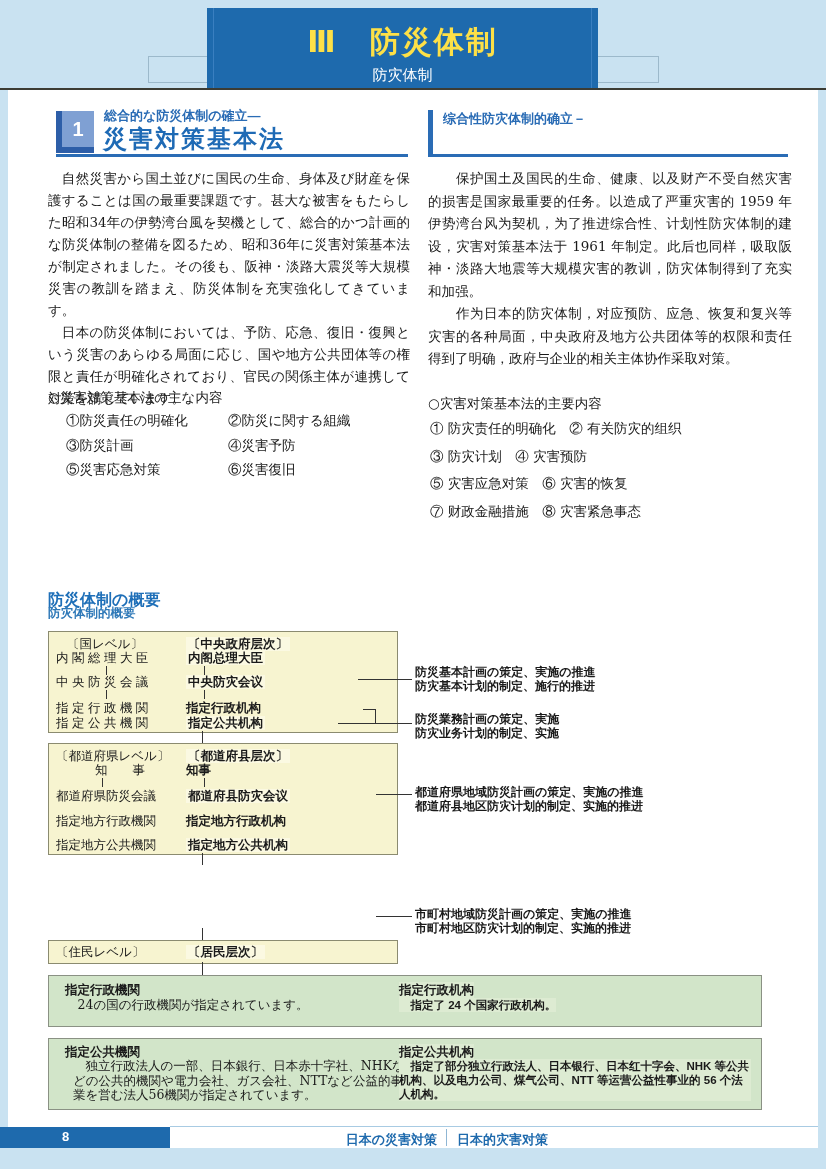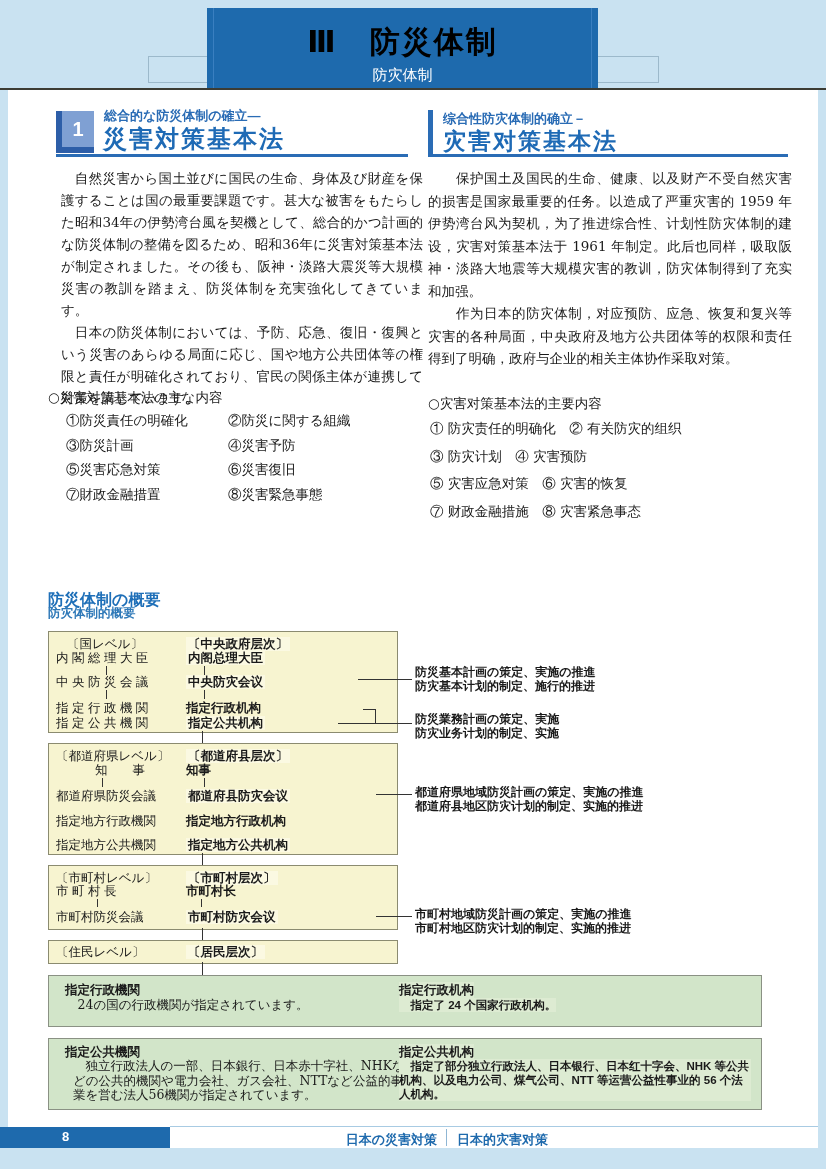--- a/index.html
+++ b/index.html
@@ -6,21 +6,21 @@
   .page {
     position:relative; width:826px; height:1169px; margin:0 auto;
     background:#c9e2f1; overflow:hidden;
     font-family:"Liberation Sans","DejaVu Sans",sans-serif;
     color:#1a1a1a;
   }
 
   
   .hdr-box { position:absolute; left:207px; top:8px; width:391px; height:80px; background:#1e6aad; }
   .hdr-vline { position:absolute; top:0; width:1px; height:100%; background:#3a7fc0; }
-  .hdr-title { position:absolute; left:0; top:14px; width:100%; text-align:center; color:#000000; font-size:30px; font-weight:bold; letter-spacing:2px; }
+  .hdr-title { position:absolute; left:0; top:14px; width:100%; text-align:center; color:#fde047; font-size:30px; font-weight:bold; letter-spacing:2px; }
   .hdr-sub { position:absolute; left:0; top:58px; width:100%; text-align:center; color:#fff; font-size:15px; }
   .wing { position:absolute; top:56px; height:25px; border:1px solid #9cb9cb; }
   .top-rule { position:absolute; left:0; top:88px; width:826px; height:2px; background:#3c3c34; }
   .panel { position:absolute; left:8px; top:90px; width:810px; height:1058px; background:#ffffff; }
 
   
   .badge { position:absolute; left:56px; top:111px; width:32px; height:36px; background:#7fa0d3;
            border-left:6px solid #2d5ea8; border-bottom:6px solid #2d5ea8;
            color:#fff; font-size:20px; font-weight:bold; text-align:center; line-height:36px; }
   .kicker { position:absolute; font-size:13px; font-weight:bold; color:#2a6cb5; }
@@ -81,33 +81,31 @@
 
   <div class="panel"></div>
 
   <div class="badge">1</div>
   <div class="kicker" style="left:104px;top:107px;">総合的な防災体制の確立—</div>
   <div class="sec-title" style="left:103px;top:123px;">災害対策基本法</div>
   <div class="sec-rule" style="left:56px;top:154px;width:352px;"></div>
 
   <div class="cn-bar"></div>
   <div class="kicker" style="left:443px;top:110px;">综合性防灾体制的确立－</div>
-  <div class="sec-title" style="left:443px;top:126px;font-size:23px;">灾害对策基本法</div>
   <div class="sec-rule" style="left:428px;top:154px;width:360px;"></div>
 
-  <div class="para" style="left:48px;top:167px;width:362px;margin-left:13px;">
+  <div class="para" style="left:48px;top:167px;width:362px;">
     <p>　自然災害から国土並びに国民の生命、身体及び財産を保護することは国の最重要課題です。甚大な被害をもたらした昭和34年の伊勢湾台風を契機として、総合的かつ計画的な防災体制の整備を図るため、昭和36年に災害対策基本法が制定されました。その後も、阪神・淡路大震災等大規模災害の教訓を踏まえ、防災体制を充実強化してきています。</p>
     <p>　日本の防災体制においては、予防、応急、復旧・復興という災害のあらゆる局面に応じ、国や地方公共団体等の権限と責任が明確化されており、官民の関係主体が連携して対策を講じています。</p>
   </div>
   <div class="list-title" style="left:48px;top:389px;">○災害対策基本法の主な内容</div>
   <div class="jp-list" style="left:66px;top:408px;">
     <div><span class="c1">①防災責任の明確化</span><span>②防災に関する組織</span></div>
     <div><span class="c1">③防災計画</span><span>④災害予防</span></div>
     <div><span class="c1">⑤災害応急対策</span><span>⑥災害復旧</span></div>
-    <div><span class="c1">⑦財政金融措置</span><span>⑧災害緊急事態</span></div>
   </div>
 
   <div class="para" style="left:428px;top:167px;width:364px;line-height:22.5px;">
     <p>　　保护国土及国民的生命、健康、以及财产不受自然灾害的损害是国家最重要的任务。以造成了严重灾害的 1959 年伊势湾台风为契机，为了推进综合性、计划性防灾体制的建设，灾害对策基本法于 1961 年制定。此后也同样，吸取阪神・淡路大地震等大规模灾害的教训，防灾体制得到了充实和加强。</p>
     <p>　　作为日本的防灾体制，对应预防、应急、恢复和复兴等灾害的各种局面，中央政府及地方公共团体等的权限和责任得到了明确，政府与企业的相关主体协作采取对策。</p>
   </div>
   <div class="list-title" style="left:428px;top:395px;">○灾害对策基本法的主要内容</div>
   <div class="cn-list" style="left:430px;top:415px;">
     <div>① 防灾责任的明确化　② 有关防灾的组织</div>
     <div>③ 防灾计划　④ 灾害预防</div>
@@ -163,36 +161,20 @@
     <div class="yrow" style="top:70px;">
       <span class="yjp">指定地方行政機関</span>
       <span class="ycn">指定地方行政机构</span>
     </div>
     <div class="yrow" style="top:94px;">
       <span class="yjp">指定地方公共機関</span>
       <span class="ycn hl">指定地方公共机构</span>
     </div>
   </div>
 
-  <div class="ybox" style="top:865px;height:63px;">
-    <div class="yrow" style="top:5px;">
-      <span class="yjp">〔市町村レベル〕</span>
-      <span class="ycn hl">〔市町村层次〕</span>
-    </div>
-    <div class="yrow" style="top:18px;">
-      <span class="yjp">市 町 村 長</span>
-      <span class="ycn">市町村长</span>
-    </div>
-    <div class="vline" style="left:48px;top:33px;height:8px;"></div>
-    <div class="vline" style="left:152px;top:33px;height:8px;"></div>
-    <div class="yrow" style="top:44px;">
-      <span class="yjp">市町村防災会議</span>
-      <span class="ycn hl">市町村防灾会议</span>
-    </div>
-  </div>
 
   <div class="ybox" style="top:940px;height:22px;">
     <div class="yrow" style="top:4px;">
       <span class="yjp">〔住民レベル〕</span>
       <span class="ycn hl">〔居民层次〕</span>
     </div>
   </div>
 
   <div class="vline" style="left:202px;top:731px;height:12px;"></div>
   <div class="vline" style="left:202px;top:853px;height:12px;"></div>

